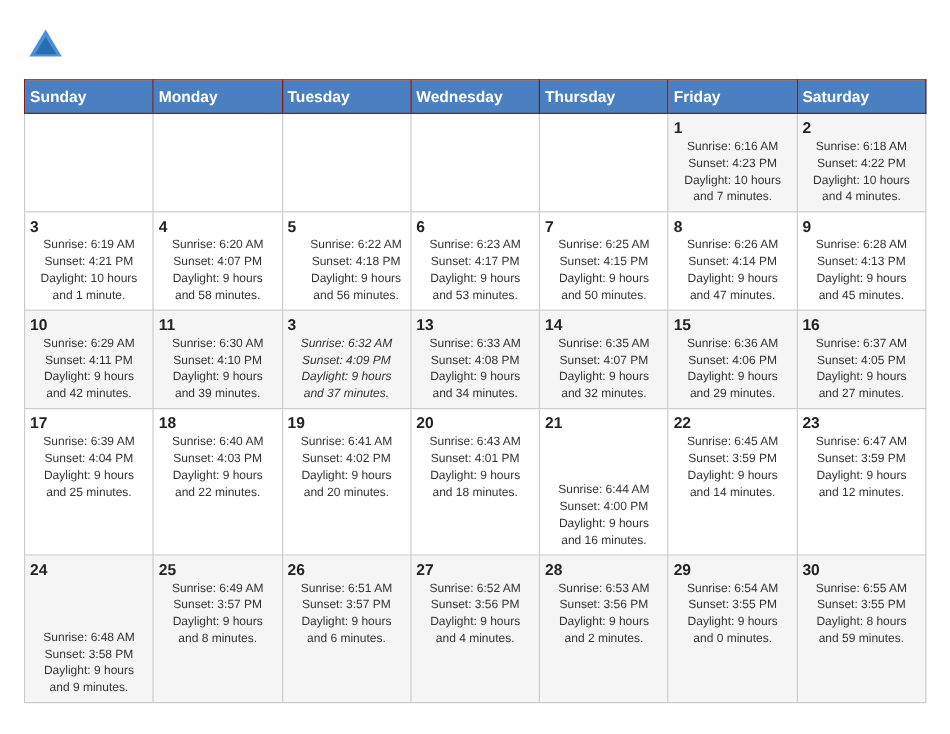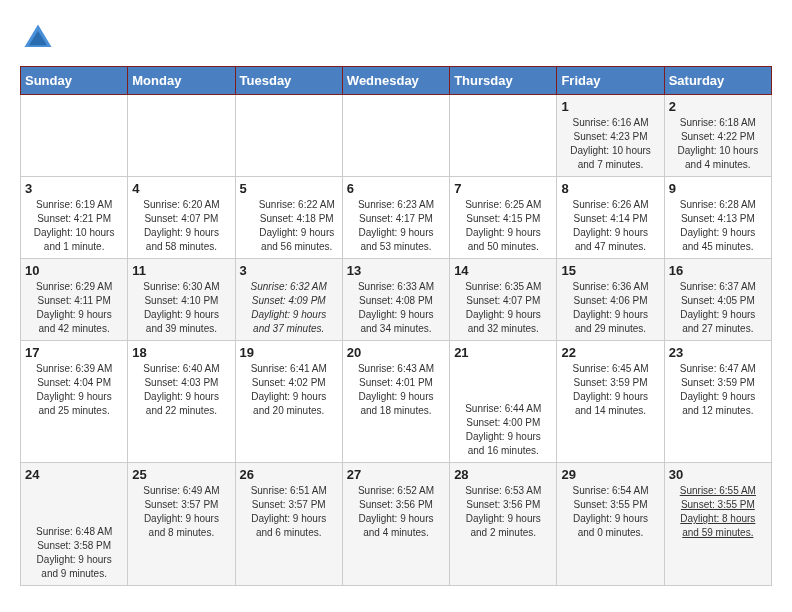--- a/index.html
+++ b/index.html
@@ -336,20 +336,20 @@
         </td>
         <td>
           <span class="day-num">29</span>
           <div class="day-info" style="white-space: pre-line;">Sunrise: 6:54 AM
 Sunset: 3:55 PM
 Daylight: 9 hours
 and 0 minutes.</div>
         </td>
         <td>
           <span class="day-num">30</span>
-          <div class="day-info" style="white-space: pre-line; text-decoration: underline;">Sunrise: 6:55 AM
+          <div class="day-info" style="white-space: pre-line;">Sunrise: 6:55 AM
 Sunset: 3:55 PM
 Daylight: 8 hours
 and 59 minutes.</div>
         </td>
       </tr>
     </tbody>
 </table>
 
 </body></html>

